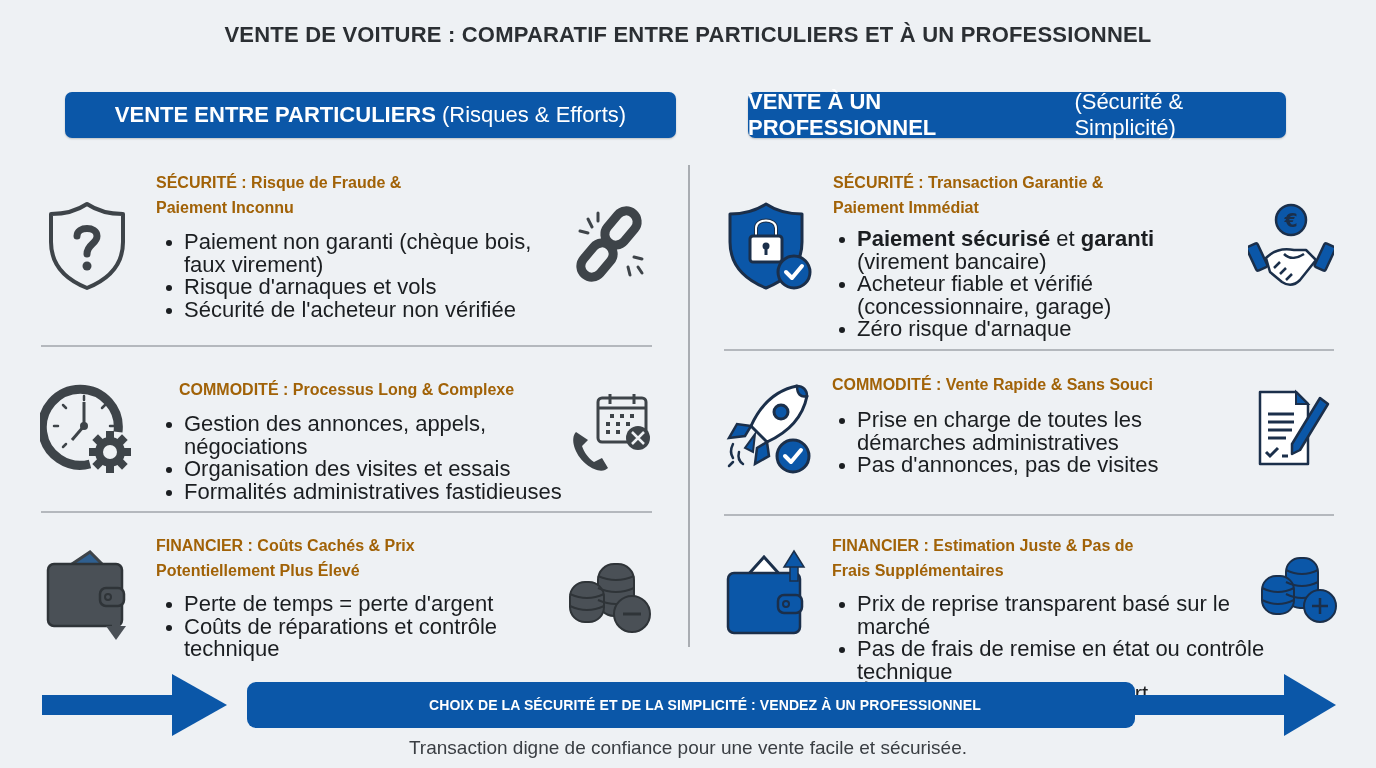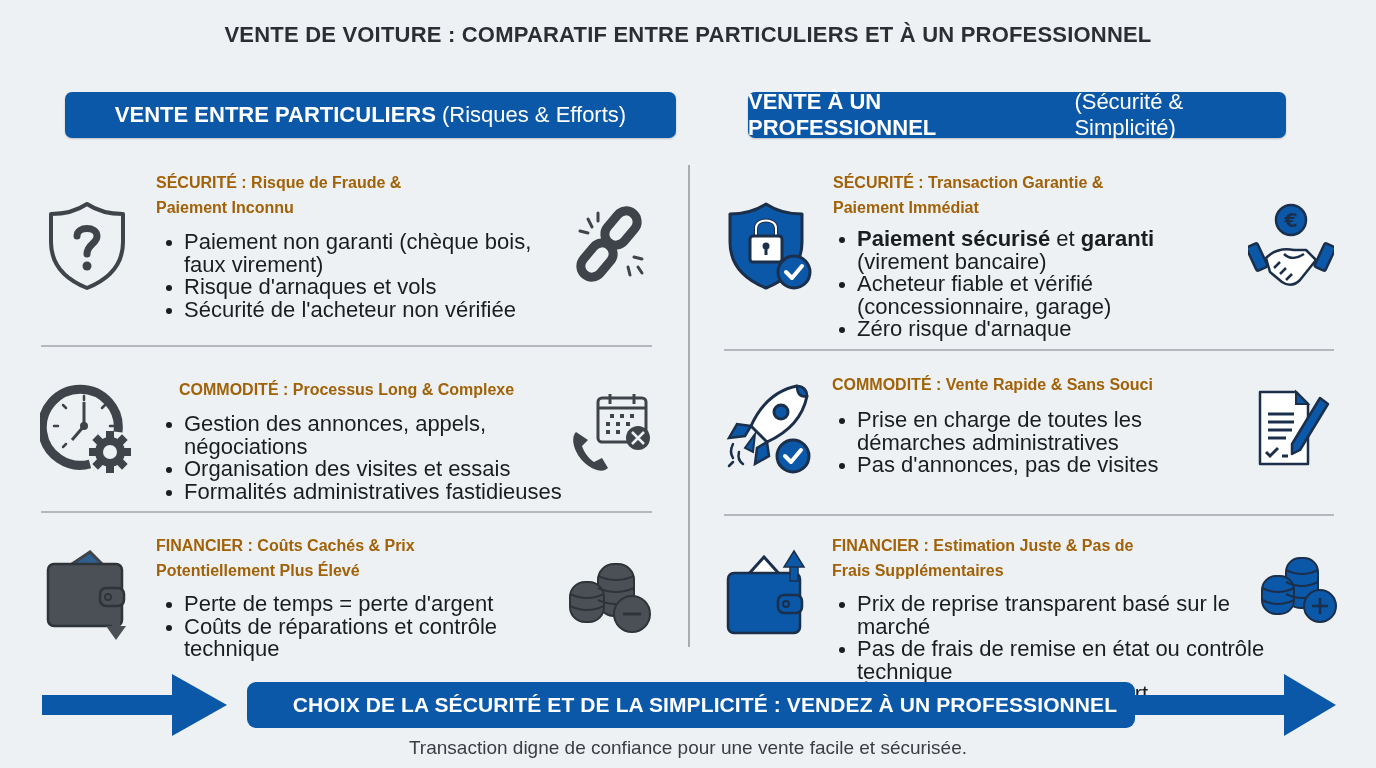--- a/index.html
+++ b/index.html
@@ -50,21 +50,21 @@
 
   .arrow-left {
     position: absolute; left: 42px; top: 674px; width: 185px; height: 62px;
   }
   .arrow-right {
     position: absolute; left: 1128px; top: 674px; width: 208px; height: 62px;
   }
   .banner {
     position: absolute; left: 247px; top: 682px; width: 888px; height: 46px;
     background: #0b57a8; border-radius: 9px;
-    color: #fff; font-weight: 700; font-size: 21px;
+    color: #fff; font-weight: 700; font-size: 14px;
     display: flex; align-items: center; justify-content: center;
     letter-spacing: 0.1px;
     padding-left: 28px;
   }
   .tagline {
     position: absolute; left: 0; top: 737px; width: 1376px; text-align: center;
     font-size: 19px; color: #3a3e43;
   }
 </style>
 </head>

